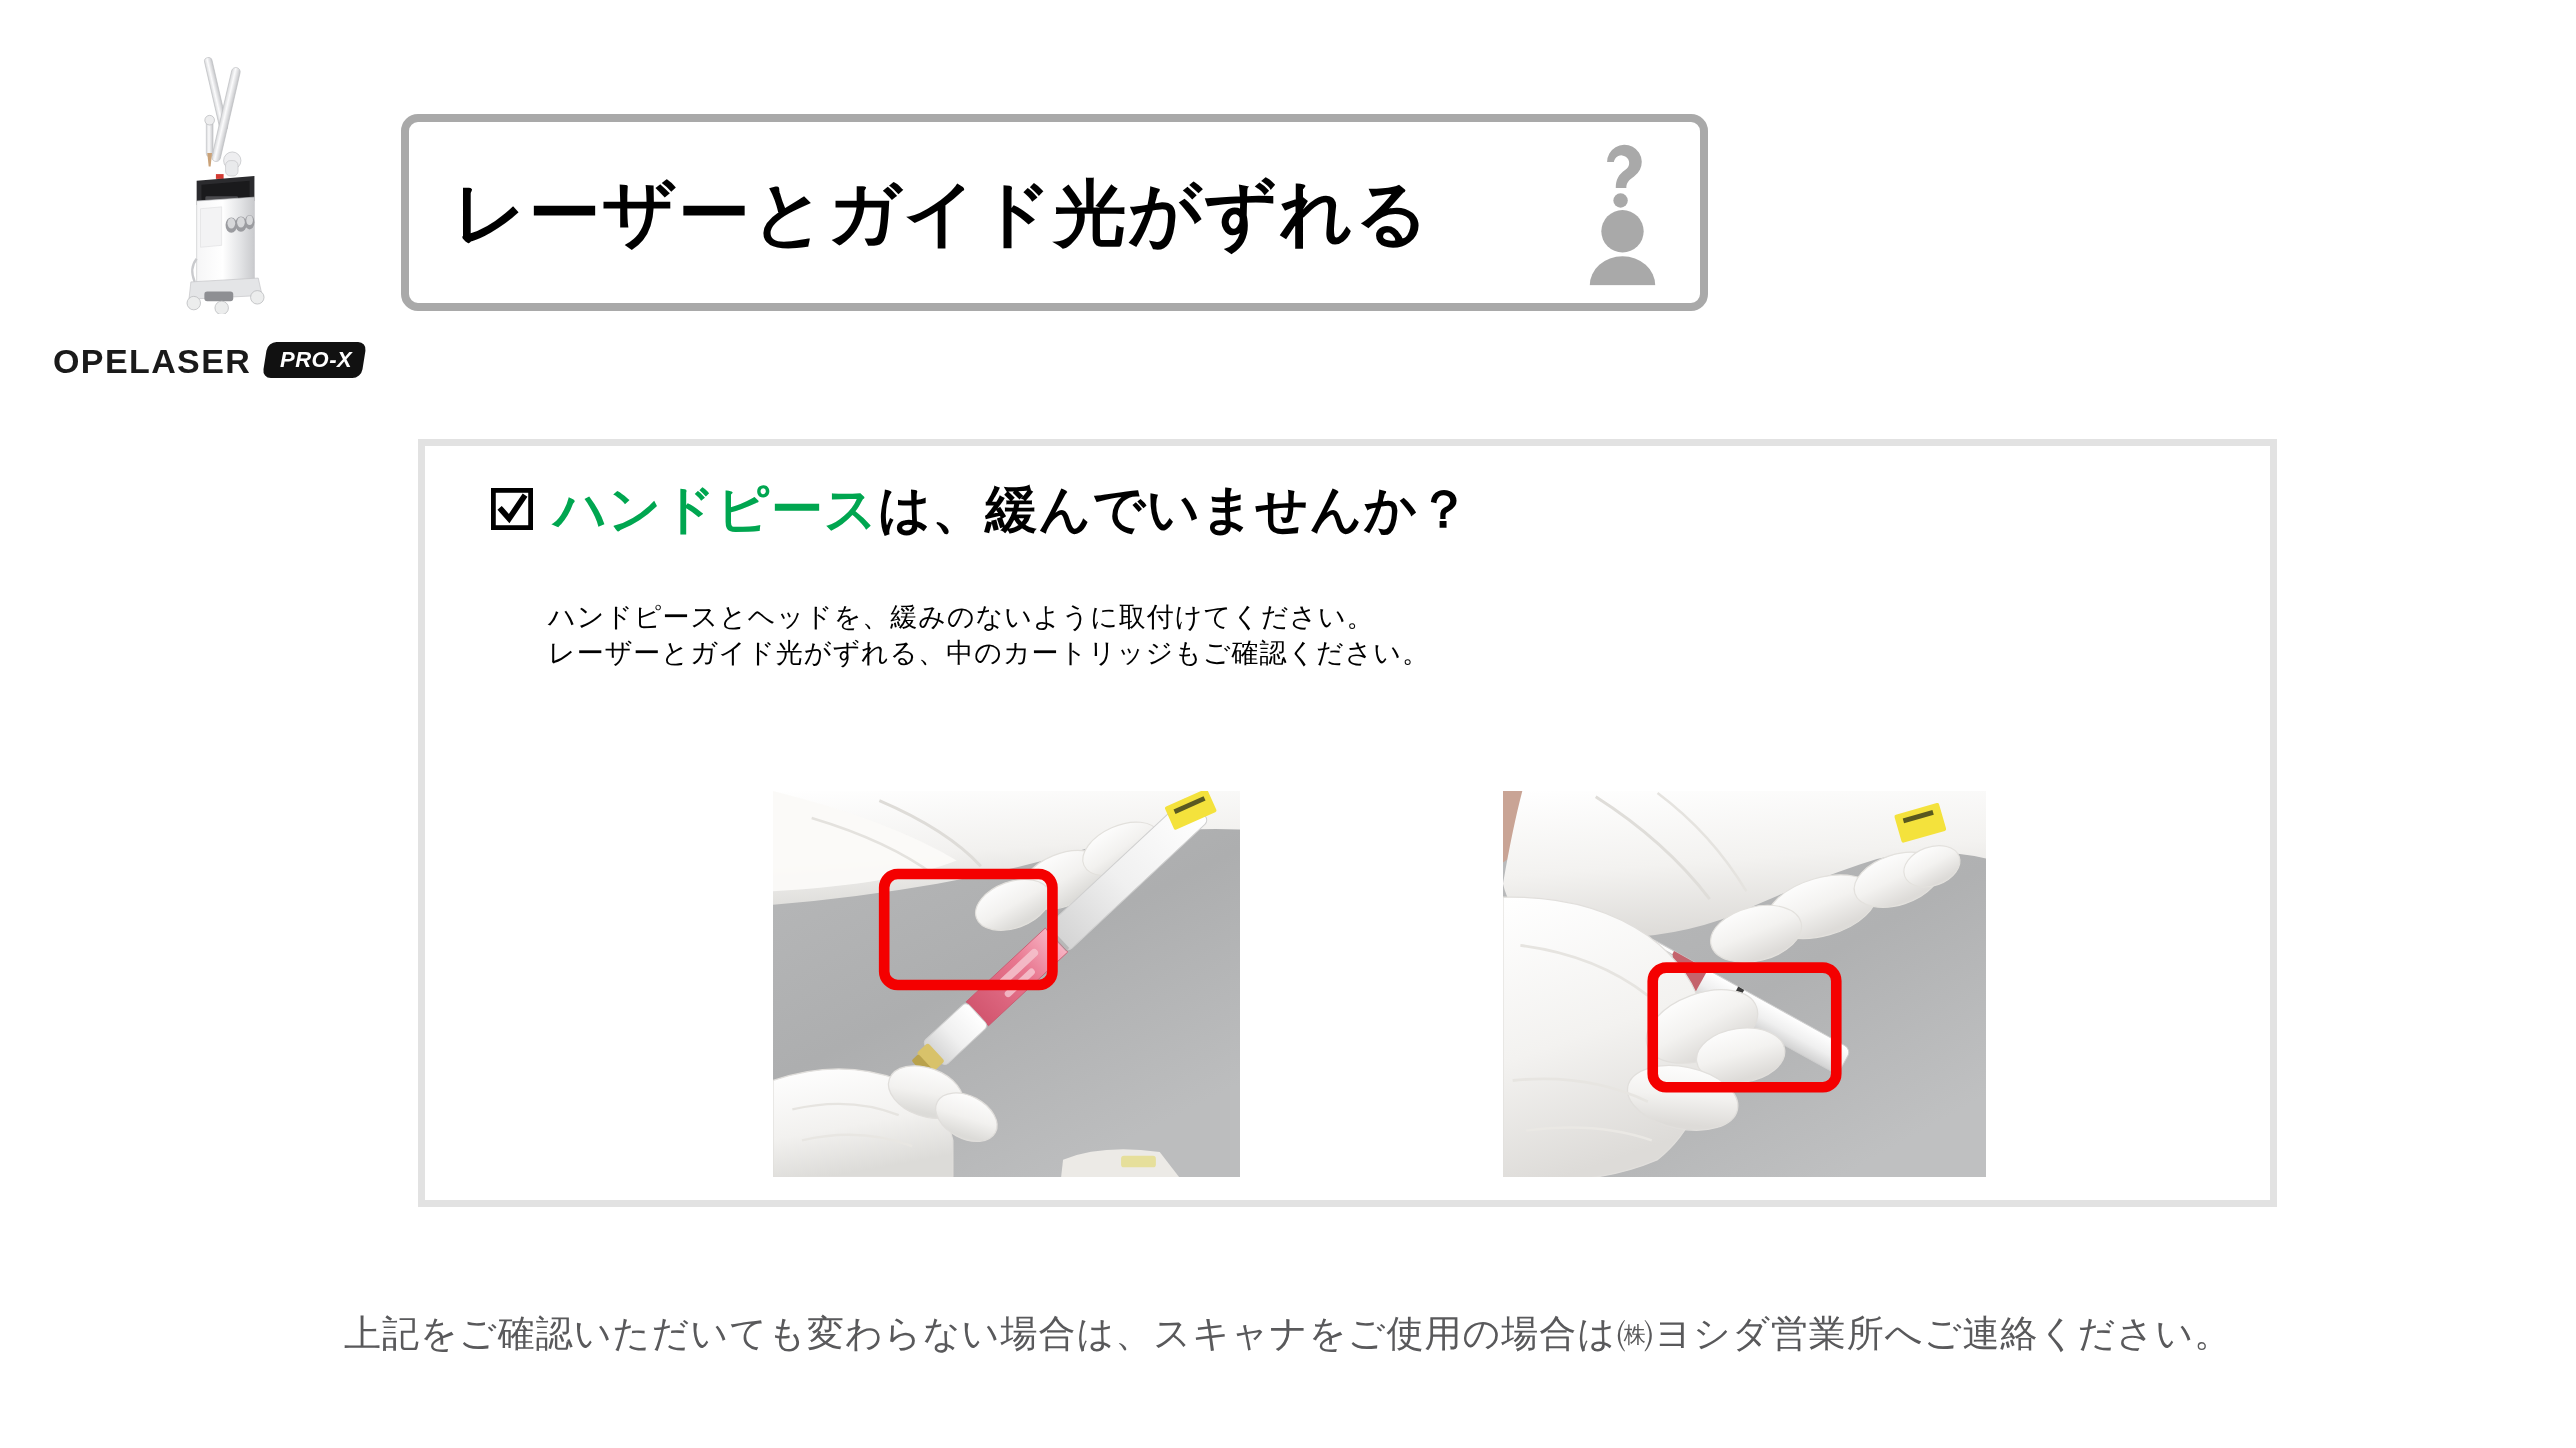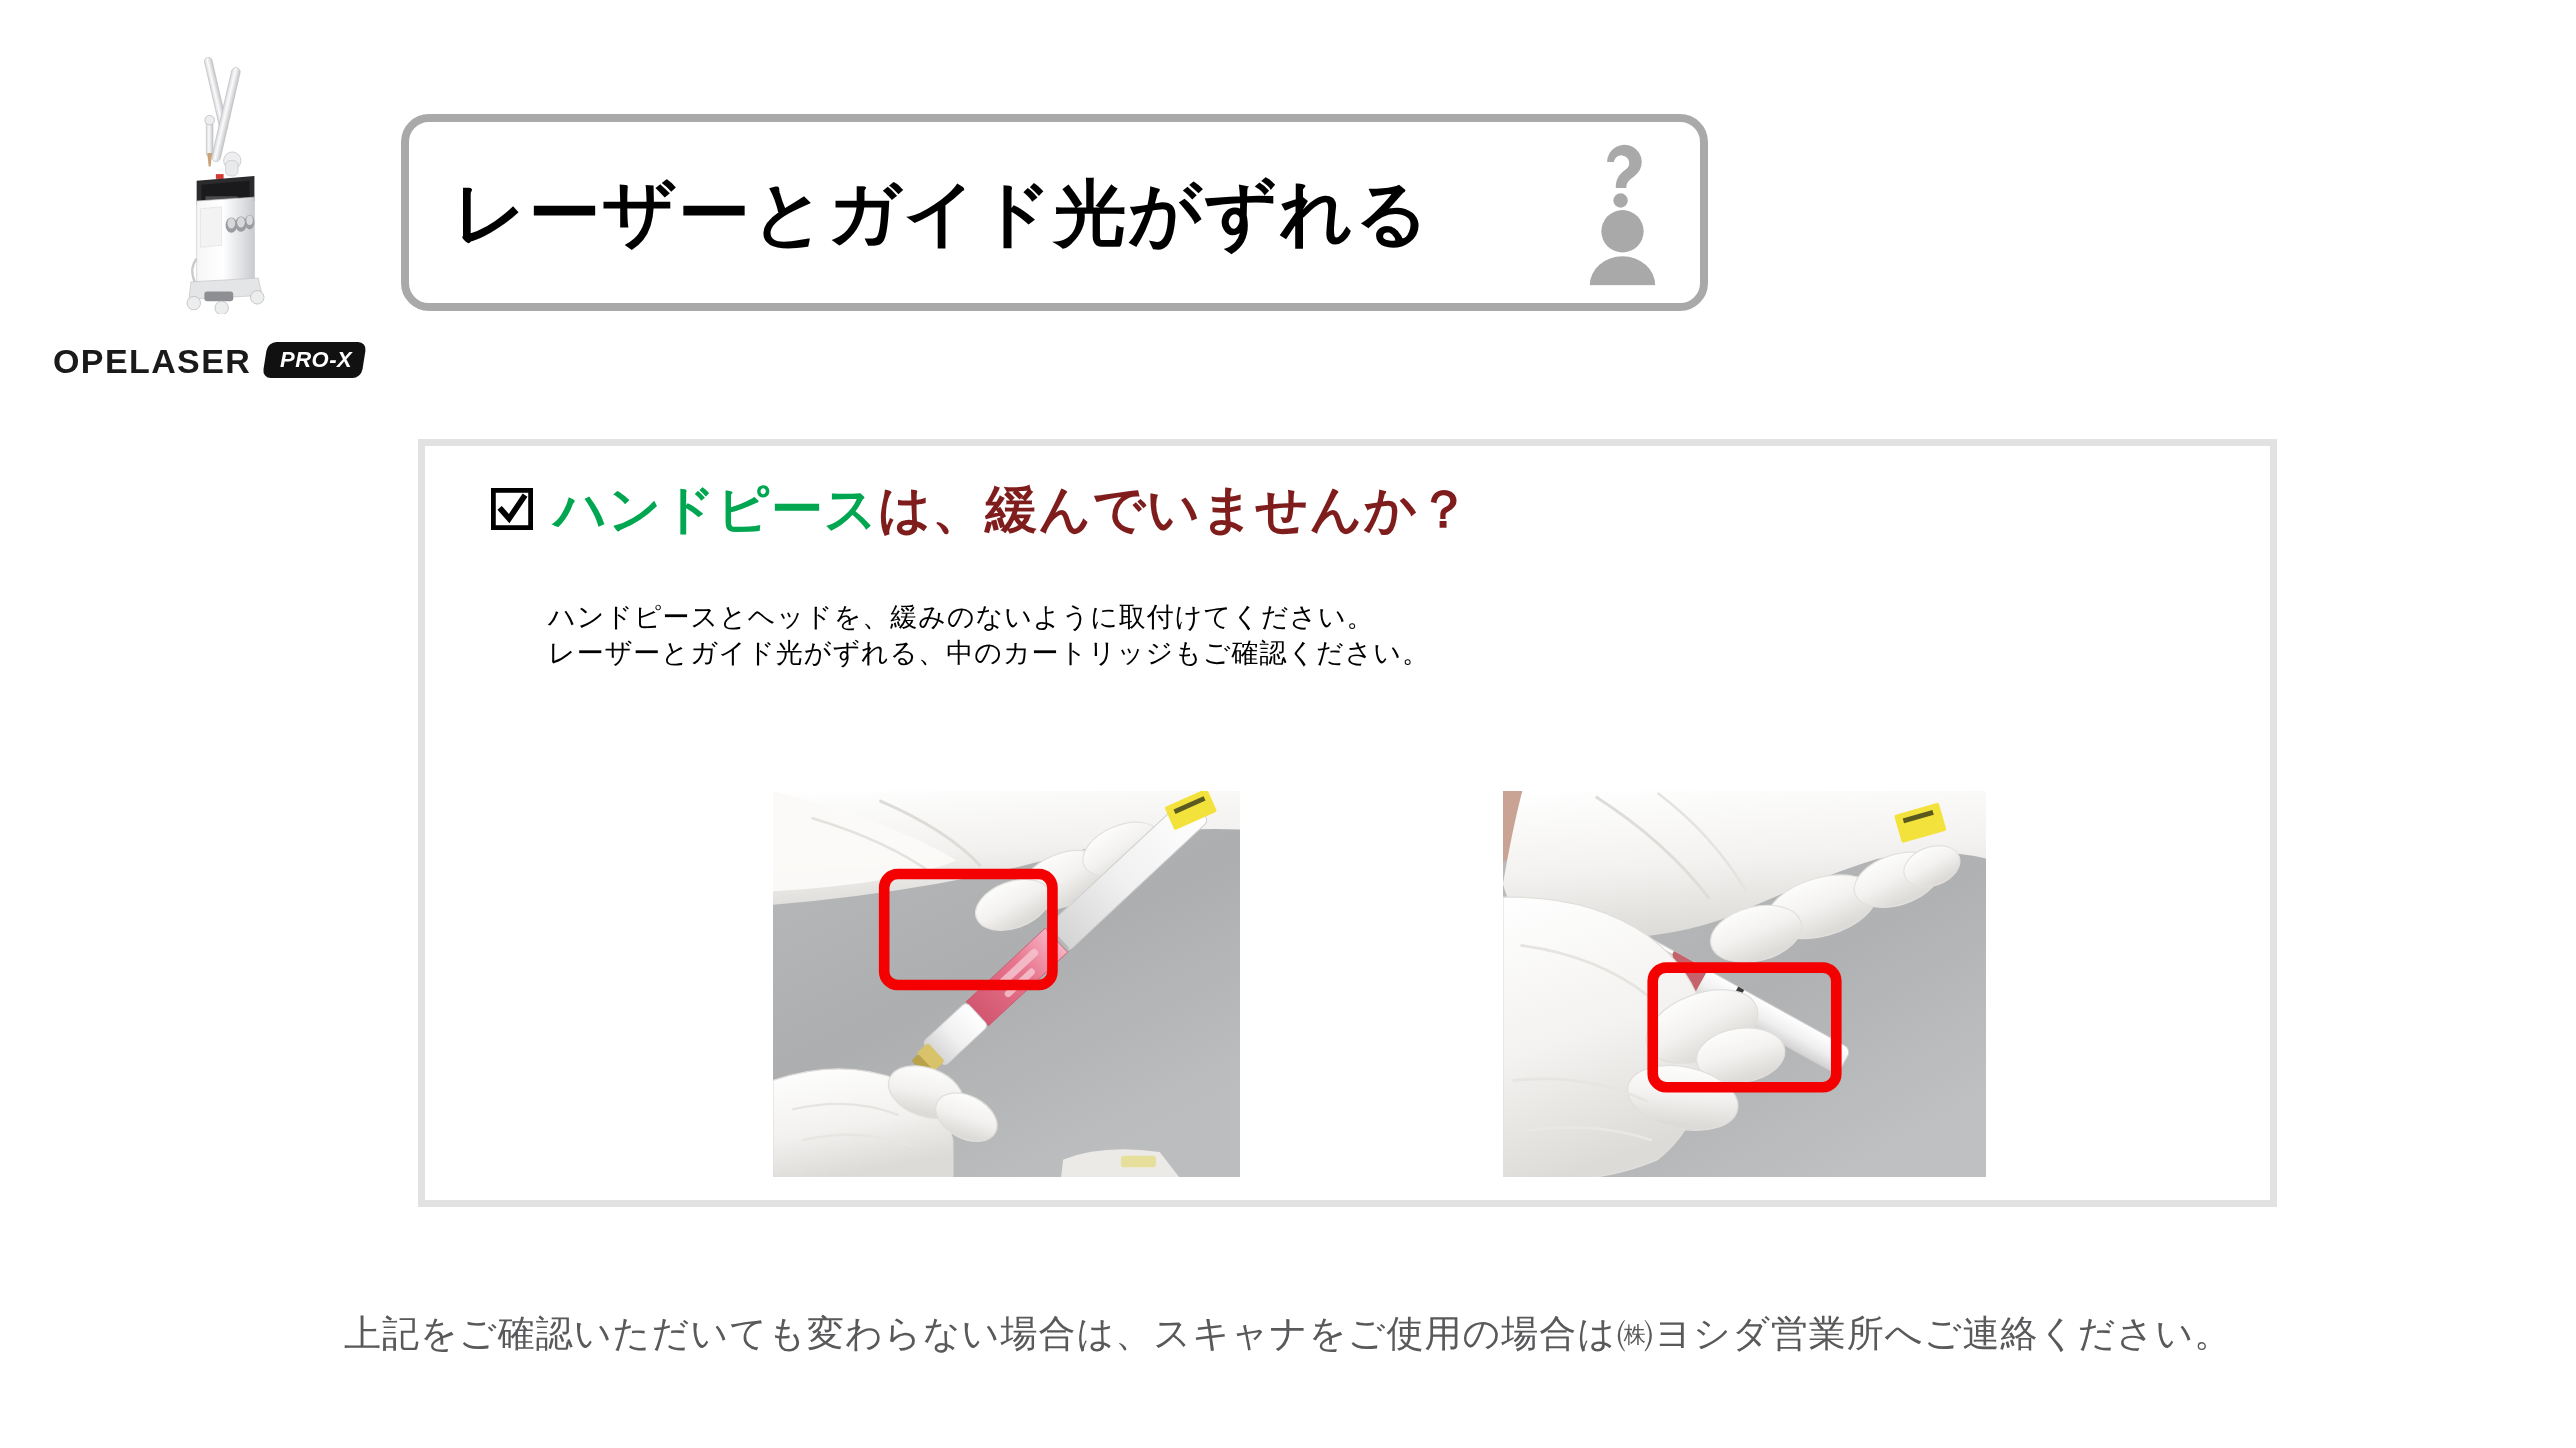--- a/index.html
+++ b/index.html
@@ -60,21 +60,21 @@
   #brand-badge span { display: inline-block; transform: skewX(9deg); }
 
   
   #title-banner {
     position: absolute;
     left: 401px;
     top: 114px;
     width: 1307px;
     height: 197px;
     border: 8.7px solid #a9a9a9;
-    border-radius: 28px;
+    border-radius: 17px;
     background: #ffffff;
     box-sizing: border-box;
     display: flex;
     align-items: center;
   }
   #title-text {
     position: absolute;
     left: 44px;
     top: 50%;
     transform: translateY(-50%);
@@ -122,21 +122,21 @@
     margin-right: 21px;
     flex: 0 0 auto;
   }
   .heading-text {
     font-size: 52px;
     font-weight: 700;
     letter-spacing: 1px;
     font-family: "DejaVu Sans", "Liberation Sans", sans-serif;
   }
   #heading-highlight { color: #00a650; }
-  #heading-rest { color: #7f1d1d; }
+  #heading-rest { color: #000000; }
 
   #body-lines {
     position: absolute;
     left: 123px;
     top: 153px;
     font-size: 27px;
     line-height: 1.32;
     letter-spacing: 1px;
     color: #000000;
     font-family: "DejaVu Sans", "Liberation Sans", sans-serif;

